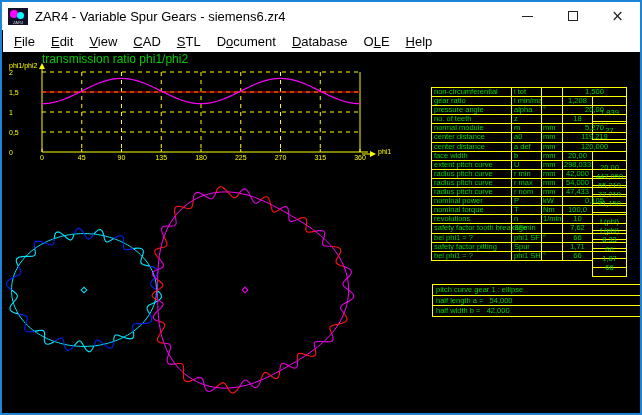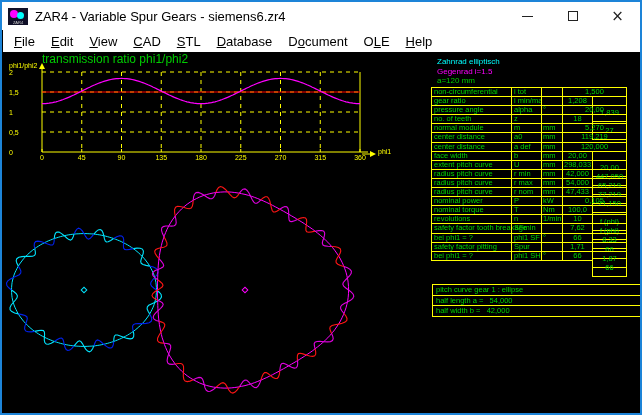--- a/index.html
+++ b/index.html
@@ -77,22 +77,22 @@
         </div>
     </div>
   </div>
 
   <div class="menubar">
       <span class="menu-item"><u>F</u>ile</span>
       <span class="menu-item"><u>E</u>dit</span>
       <span class="menu-item"><u>V</u>iew</span>
       <span class="menu-item"><u>C</u>AD</span>
       <span class="menu-item"><u>S</u>TL</span>
+      <span class="menu-item">D<u>o</u>cument</span>
       <span class="menu-item"><u>D</u>atabase</span>
-      <span class="menu-item">D<u>o</u>cument</span>
       <span class="menu-item">O<u>L</u>E</span>
       <span class="menu-item"><u>H</u>elp</span>
     </div>
 
   <div class="client"></div>
 
   <svg class="gfx" id="gfx" width="642" height="415">
       <g>
         <line x1="42" y1="72" x2="360" y2="72" stroke="#ffff00" stroke-width="1" stroke-dasharray="4,4"></line>
         <line x1="42" y1="92" x2="360" y2="92" stroke="#ffff00" stroke-width="1" stroke-dasharray="4,4"></line>
@@ -193,21 +193,20 @@
         <polyline points="331.6,246.5 335.4,246.8 338.4,247.5 340.3,248.9 340.8,250.9 340.1,253.3 338.6,255.9 337.0,258.5 336.0,260.8 336.2,262.7 337.8,264.2 340.5,265.4 344.0,266.5" fill="none" stroke="#ff1515" stroke-width="1.1"></polyline>
         <polyline points="344.0,266.5 347.4,267.8 350.0,269.4 351.4,271.2 351.2,273.4 349.7,275.7 347.4,278.0 345.1,280.3 343.3,282.4 342.8,284.3 343.7,286.2 345.8,288.0 348.6,290.0" fill="none" stroke="#e000e0" stroke-width="1.1"></polyline>
         <rect x="243" y="288" width="4" height="4" fill="none" stroke="#ff00ff" stroke-width="1" transform="rotate(45 245 290)"></rect>
       </g>
     </svg>
 
   <div class="overlay-text chart-title">transmission ratio phi1/phi2</div>
   <div class="overlay-text y-axis-label">phi1/phi2</div>
   <div class="overlay-text x-axis-label">phi1</div>
 
-  <div class="overlay-text notes"><div style="color: rgb(0, 255, 255);">Zahnrad elliptisch</div><div style="color: rgb(255, 0, 255);">Gegenrad i=1.5</div><div style="color: rgb(0, 204, 0);">a=120 mm</div></div>
 
   <div class="results-table">
       <div class="trow">
         <div class="tcell name">non-circumferential</div>
         <div class="tcell sym">i tot</div>
         <div class="tcell unit"></div>
         <div class="tcell vspan">1,500</div>
       </div>
       <div class="trow">
         <div class="tcell name">gear ratio</div>

